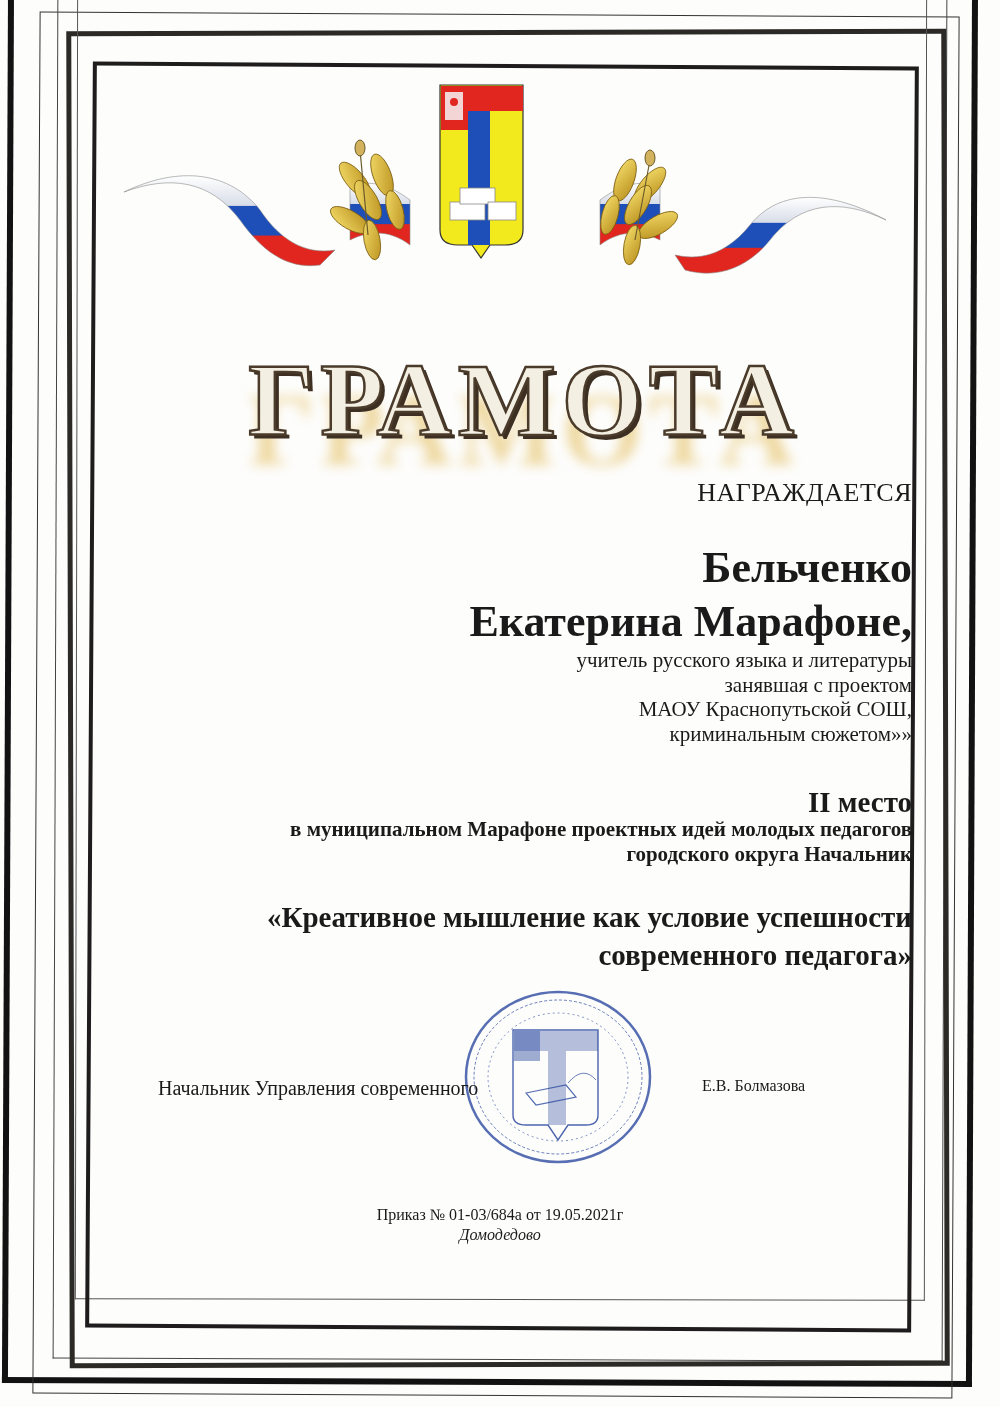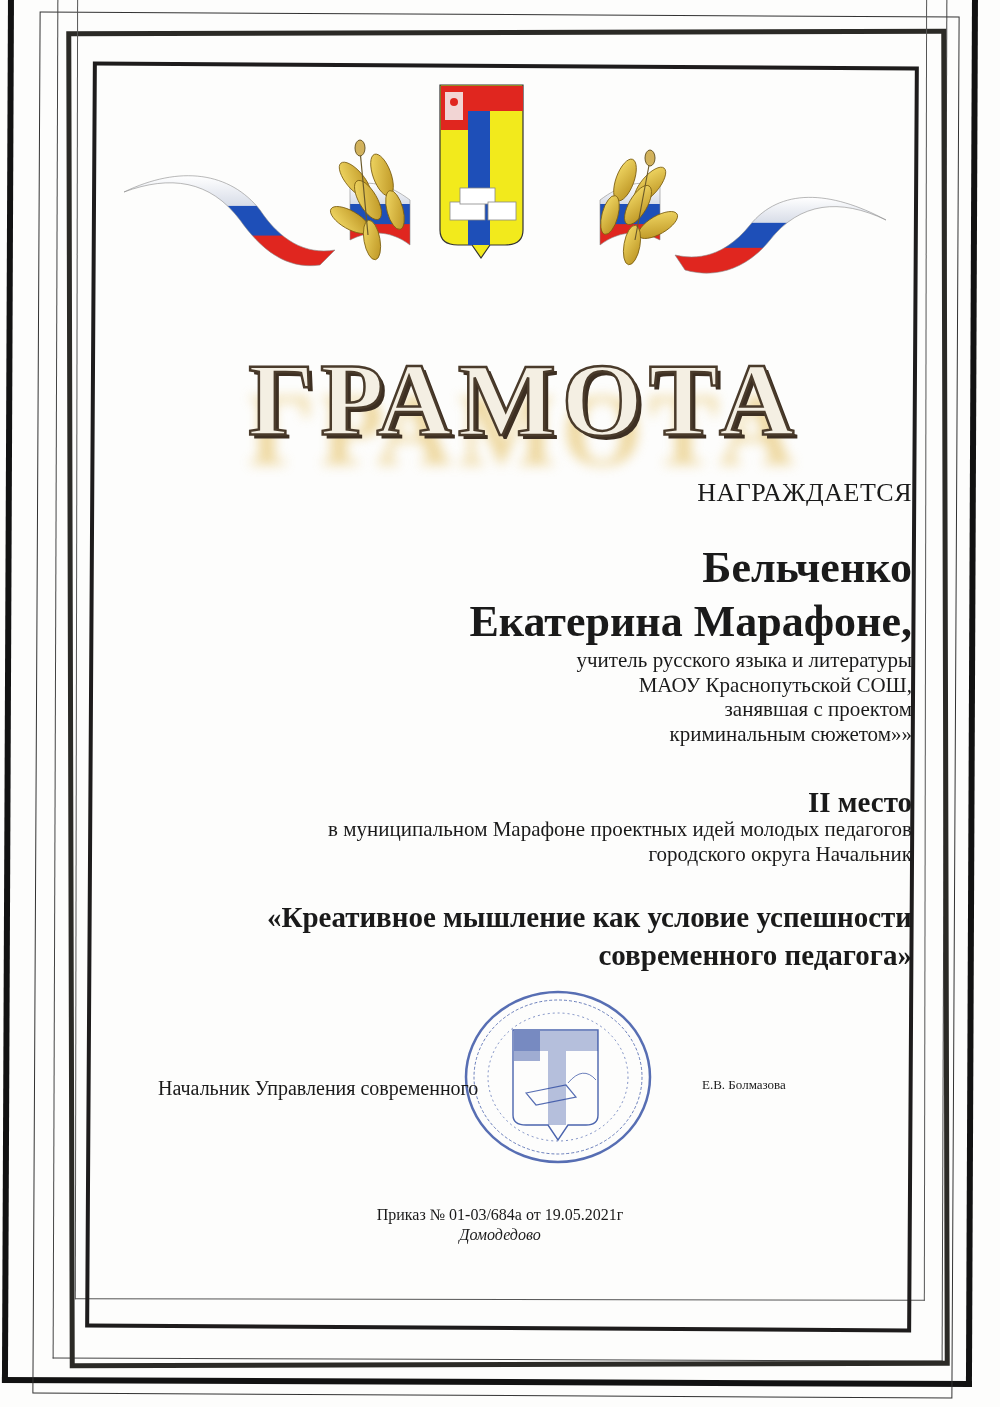--- a/index.html
+++ b/index.html
@@ -34,25 +34,25 @@
       text-shadow: 4px 4px 0 #3d2f22;
       line-height: 120px;
     }
 
     .center { position: absolute; left: 112px; width: 800px; text-align: right; }
     .awarded { top: 478px; font-size: 26px; letter-spacing: 0.5px; }
     .surname { top: 543px; font-size: 44px; font-weight: bold; line-height: 50px; }
     .given   { top: 597px; font-size: 44px; font-weight: bold; line-height: 50px; }
     .body-lines { top: 648px; font-size: 21px; line-height: 24.5px; }
     .place { top: 788px; font-size: 29px; font-weight: bold; line-height: 28px; }
-    .comp-lines { top: 817px; font-size: 21px; line-height: 25px; }
+    .comp-lines { top: 817px; font-size: 21px; line-height: 25px; font-weight: bold; }
     .theme { top: 898px; font-size: 29px; font-weight: bold; line-height: 38px; }
 
     .sign-left { position: absolute; left: 158px; top: 1077px; font-size: 20px; }
-    .sign-right { position: absolute; left: 702px; top: 1077px; font-size: 13px; }
+    .sign-right { position: absolute; left: 702px; top: 1077px; font-size: 16px; }
     .stamp { position: absolute; left: 458px; top: 985px; width: 200px; height: 180px; }
 
     .order { position: absolute; left: 300px; width: 400px; top: 1205px; text-align: center; font-size: 16px; line-height: 20px; }
     .city { font-style: italic; }
   </style>
 </head>
 <body>
 
 <div class="frame frame-a"></div>
 <div class="frame frame-b"></div>
@@ -125,22 +125,22 @@
     <div class="title-shadow">ГРАМОТА</div>
     <div class="title-text">ГРАМОТА</div>
   </div>
 
   <div class="center awarded">НАГРАЖДАЕТСЯ</div>
   <div class="center surname">Бельченко</div>
   <div class="center given">Екатерина Марафоне,</div>
 
   <div class="center body-lines">
     <div>учитель русского языка и литературы</div>
+    <div>занявшая  с проектом</div>
     <div>МАОУ Краснопутьской СОШ,</div>
-    <div>занявшая  с проектом</div>
     <div>криминальным сюжетом»»</div>
   </div>
 
   <div class="center place">II место</div>
 
   <div class="center comp-lines">
     <div>в муниципальном Марафоне проектных идей молодых педагогов</div>
     <div>городского округа Начальник</div>
   </div>
 

